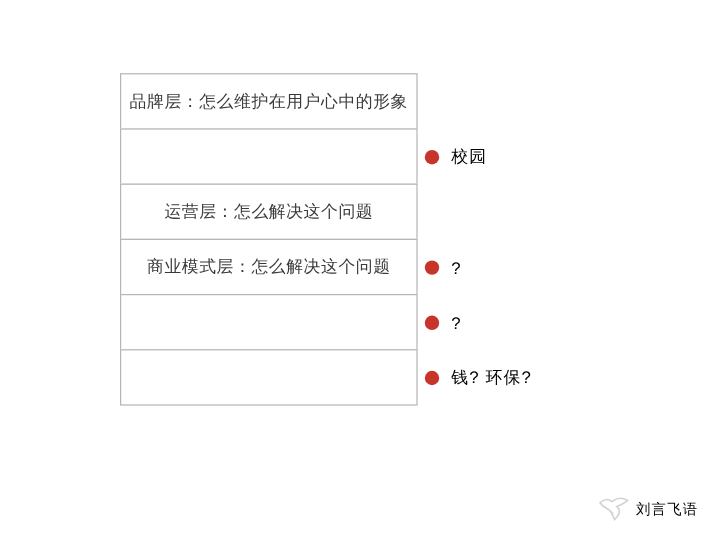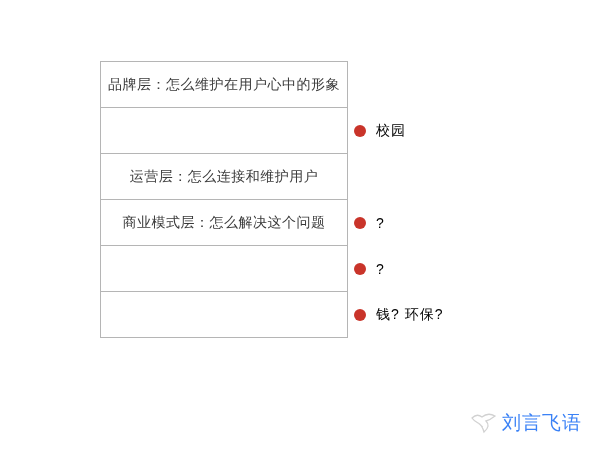--- a/index.html
+++ b/index.html
@@ -65,22 +65,22 @@
   }
   .watermark {
     position: absolute;
     right: 18px;
     bottom: 13px;
     display: flex;
     align-items: center;
     gap: 5px;
   }
   .watermark-text {
-    font-size: 19px;
-    color: #3b82f6;
+    font-size: 12px;
+    color: #000000;
     letter-spacing: 1px;
   }
   .bird-logo {
     width: 28px;
     height: 24px;
     opacity: 0.8;
   }
 </style>
 </head>
 <body>
@@ -94,21 +94,21 @@
     </div>
 
     <div class="layer-row">
       <div class="annot">
         <span class="dot"></span>
         <span class="annot-text">校园</span>
       </div>
     </div>
 
     <div class="layer-row">
-      <span class="layer-label">运营层：怎么连接和维护用户</span>
+      <span class="layer-label">运营层：怎么解决这个问题</span>
     </div>
 
 
     <div class="layer-row">
       <span class="layer-label">商业模式层：怎么解决这个问题</span>
       <div class="annot">
         <span class="dot"></span>
         <span class="annot-text">?</span>
       </div>
     </div>

